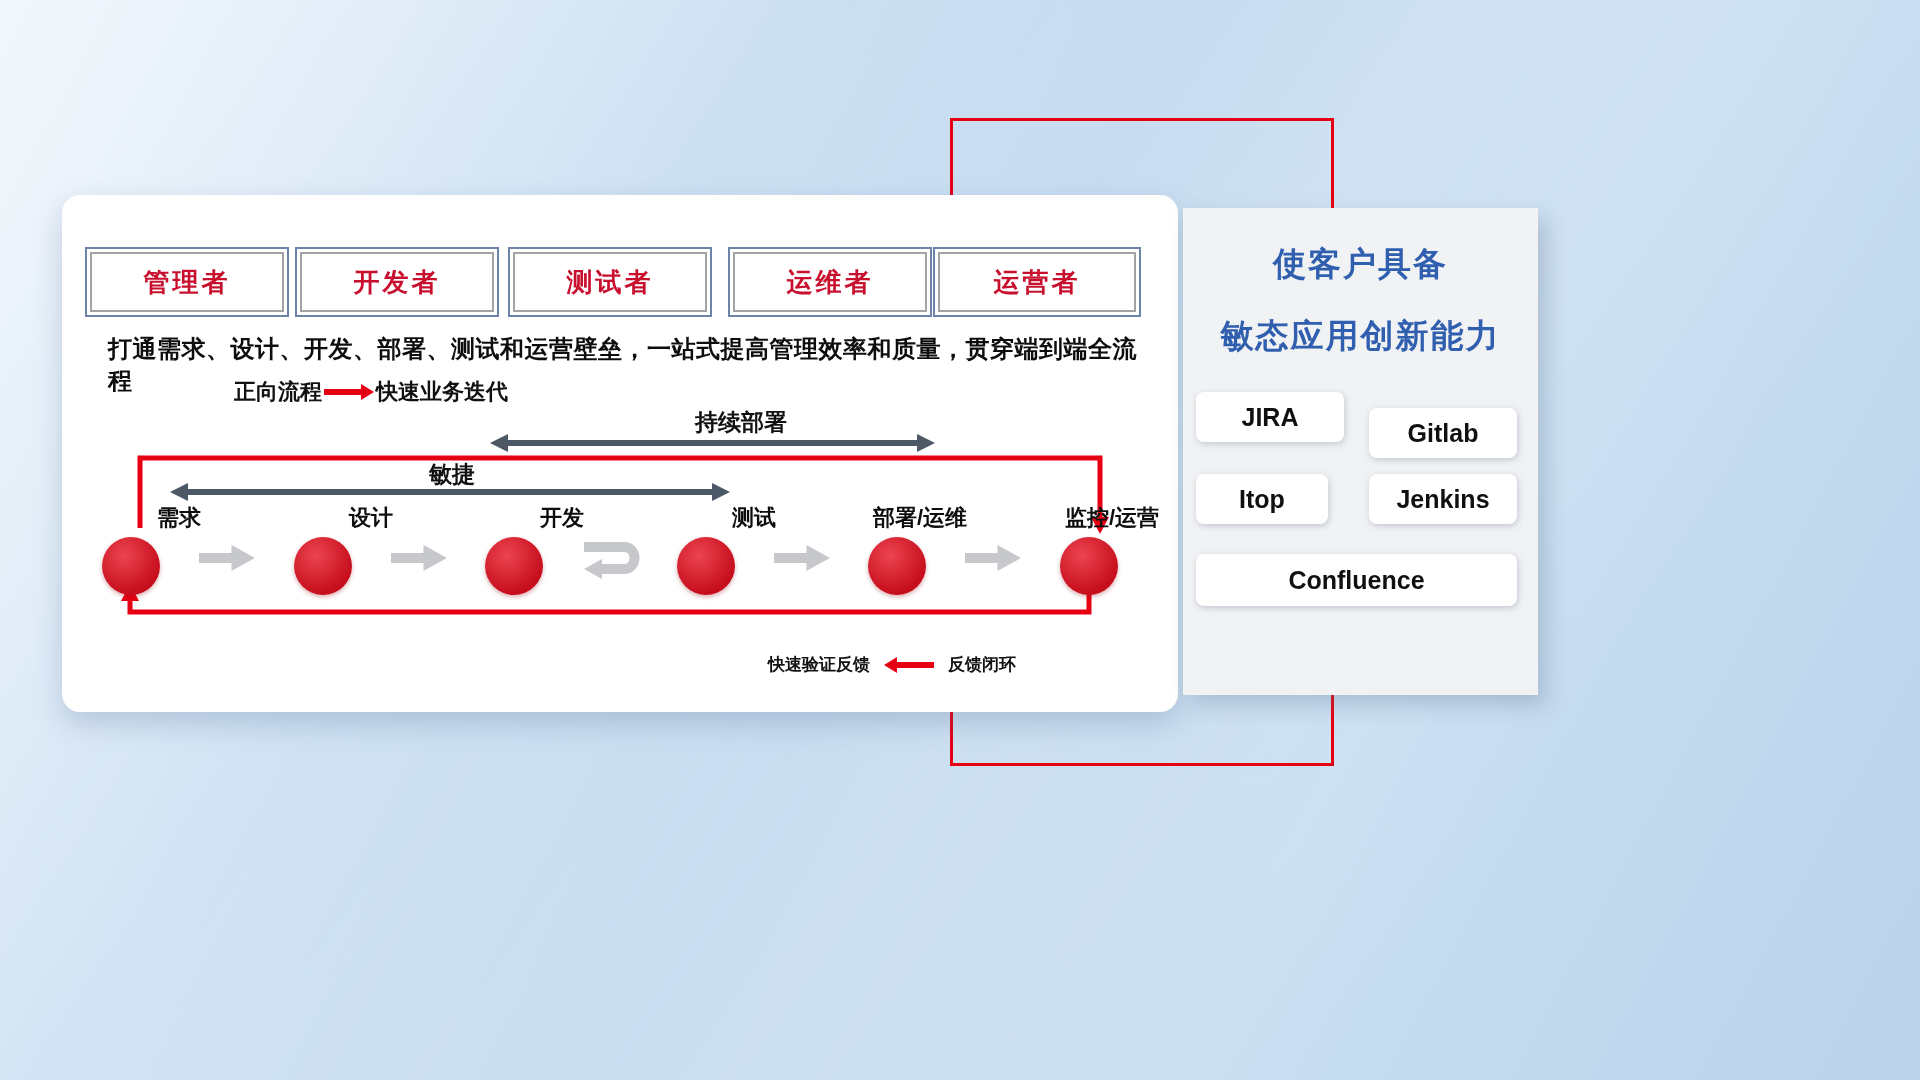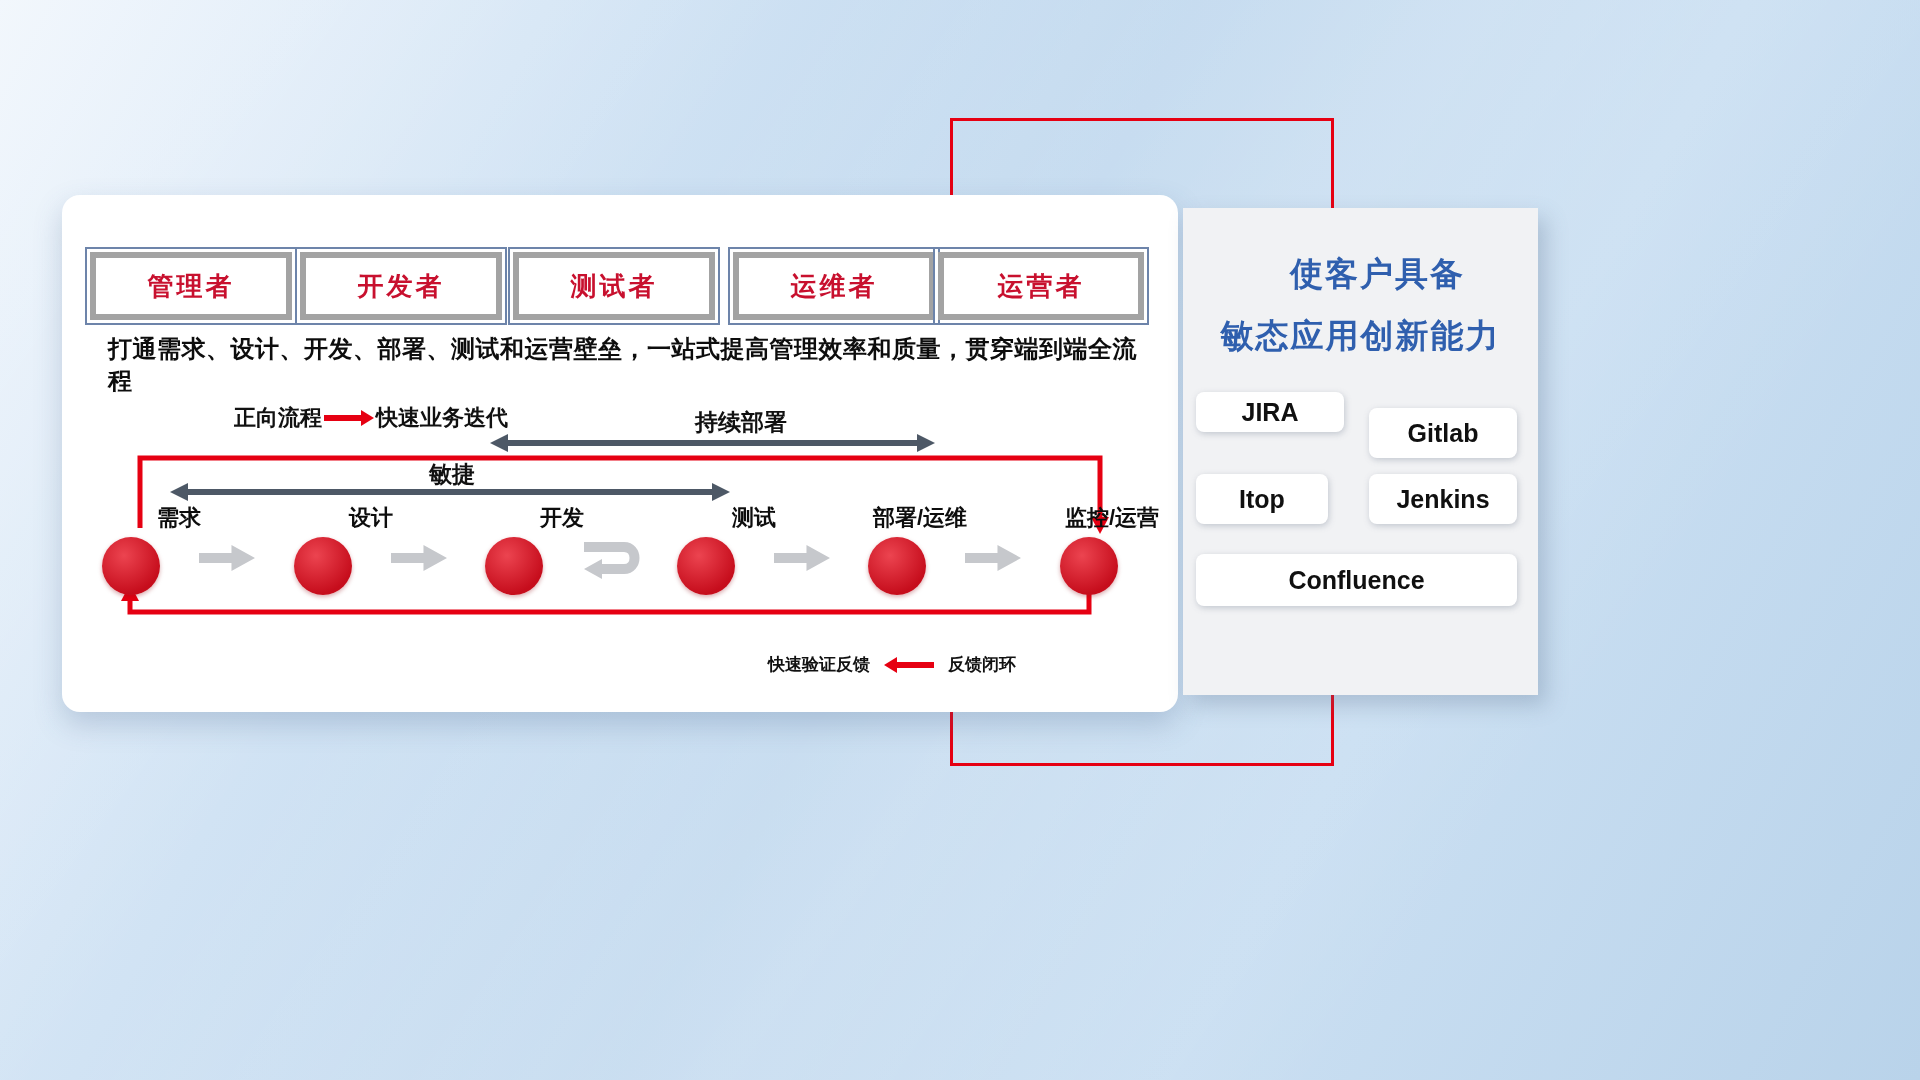--- a/index.html
+++ b/index.html
@@ -21,32 +21,32 @@
 
   
   .card {
     position:absolute; left:62px; top:195px; width:1116px; height:517px;
     background:#ffffff; border-radius:18px; z-index:2;
     box-shadow:0 12px 28px rgba(70,100,140,.25);
   }
 
   .role-box {
     position:absolute; top:57px; height:56px; background:#fff;
-    border:6px solid #a3a3a3; outline:2px solid #6d84aa; outline-offset:3px;
+    border:2px solid #a3a3a3; outline:2px solid #6d84aa; outline-offset:3px;
     display:flex; align-items:center; justify-content:center;
   }
   .role-box span { color:#c8102e; font-size:26px; font-weight:bold; letter-spacing:3px; }
 
   .headline {
     position:absolute; left:46px; top:138px; width:1050px;
     font-size:24px; font-weight:bold; color:#0d0d0d; letter-spacing:.5px;
   }
 
   .legend-forward {
-    position:absolute; left:172px; top:208px; display:flex; align-items:center; gap:2px;
+    position:absolute; left:172px; top:182px; display:flex; align-items:center; gap:2px;
     font-size:22px; font-weight:bold; color:#111;
   }
   .legend-feedback {
     position:absolute; left:706px; top:458px; display:flex; align-items:center; gap:14px;
     font-size:17px; font-weight:bold; color:#111;
   }
 
   .flow-svg { position:absolute; left:0; top:0; pointer-events:none; }
 
   .span-label { position:absolute; font-weight:bold; color:#111; text-align:center; }
@@ -70,21 +70,21 @@
   
   .panel {
     position:absolute; left:1183px; top:208px; width:355px; height:487px;
     background:#f1f2f4; z-index:3;
     box-shadow:8px 10px 20px rgba(90,110,140,.30);
   }
   .panel-title {
     position:absolute; width:100%; text-align:center; color:#2f5fae;
     font-size:33px; font-weight:bold; letter-spacing:2px;
   }
-  .panel-title.line1 { top:44px;margin-left:17px; }
+  .panel-title.line1 { top:34px; }
   .panel-title.line2 { top:106px; }
   .tool {
     position:absolute; background:#fff; border-radius:8px;
     display:flex; align-items:center; justify-content:center;
     font-size:25px; font-weight:bold; color:#101010;
     box-shadow:1px 2px 6px rgba(110,120,140,.35);
   }
 </style>
 </head>
 <body>
@@ -184,20 +184,20 @@
       </svg>
       <span>反馈闭环</span>
     </div>
 
   </div>
 
   <div class="panel">
     <div class="panel-title line1">使客户具备</div>
     <div class="panel-title line2">敏态应用创新能力</div>
 
-    <div class="tool" style="left:13px;top:184px;width:148px;height:40px;">JIRA</div>
+    <div class="tool" style="left:13px;top:184px;width:148px;height:50px;">JIRA</div>
     <div class="tool" style="left:186px;top:184px;width:148px;height:50px;margin-top:16px;">Gitlab</div>
     <div class="tool" style="left:13px;top:266px;width:132px;height:50px;">Itop</div>
     <div class="tool" style="left:186px;top:266px;width:148px;height:50px;">Jenkins</div>
     <div class="tool" style="left:13px;top:346px;width:321px;height:52px;">Confluence</div>
   </div>
 
 </div>
 
 </body></html>

